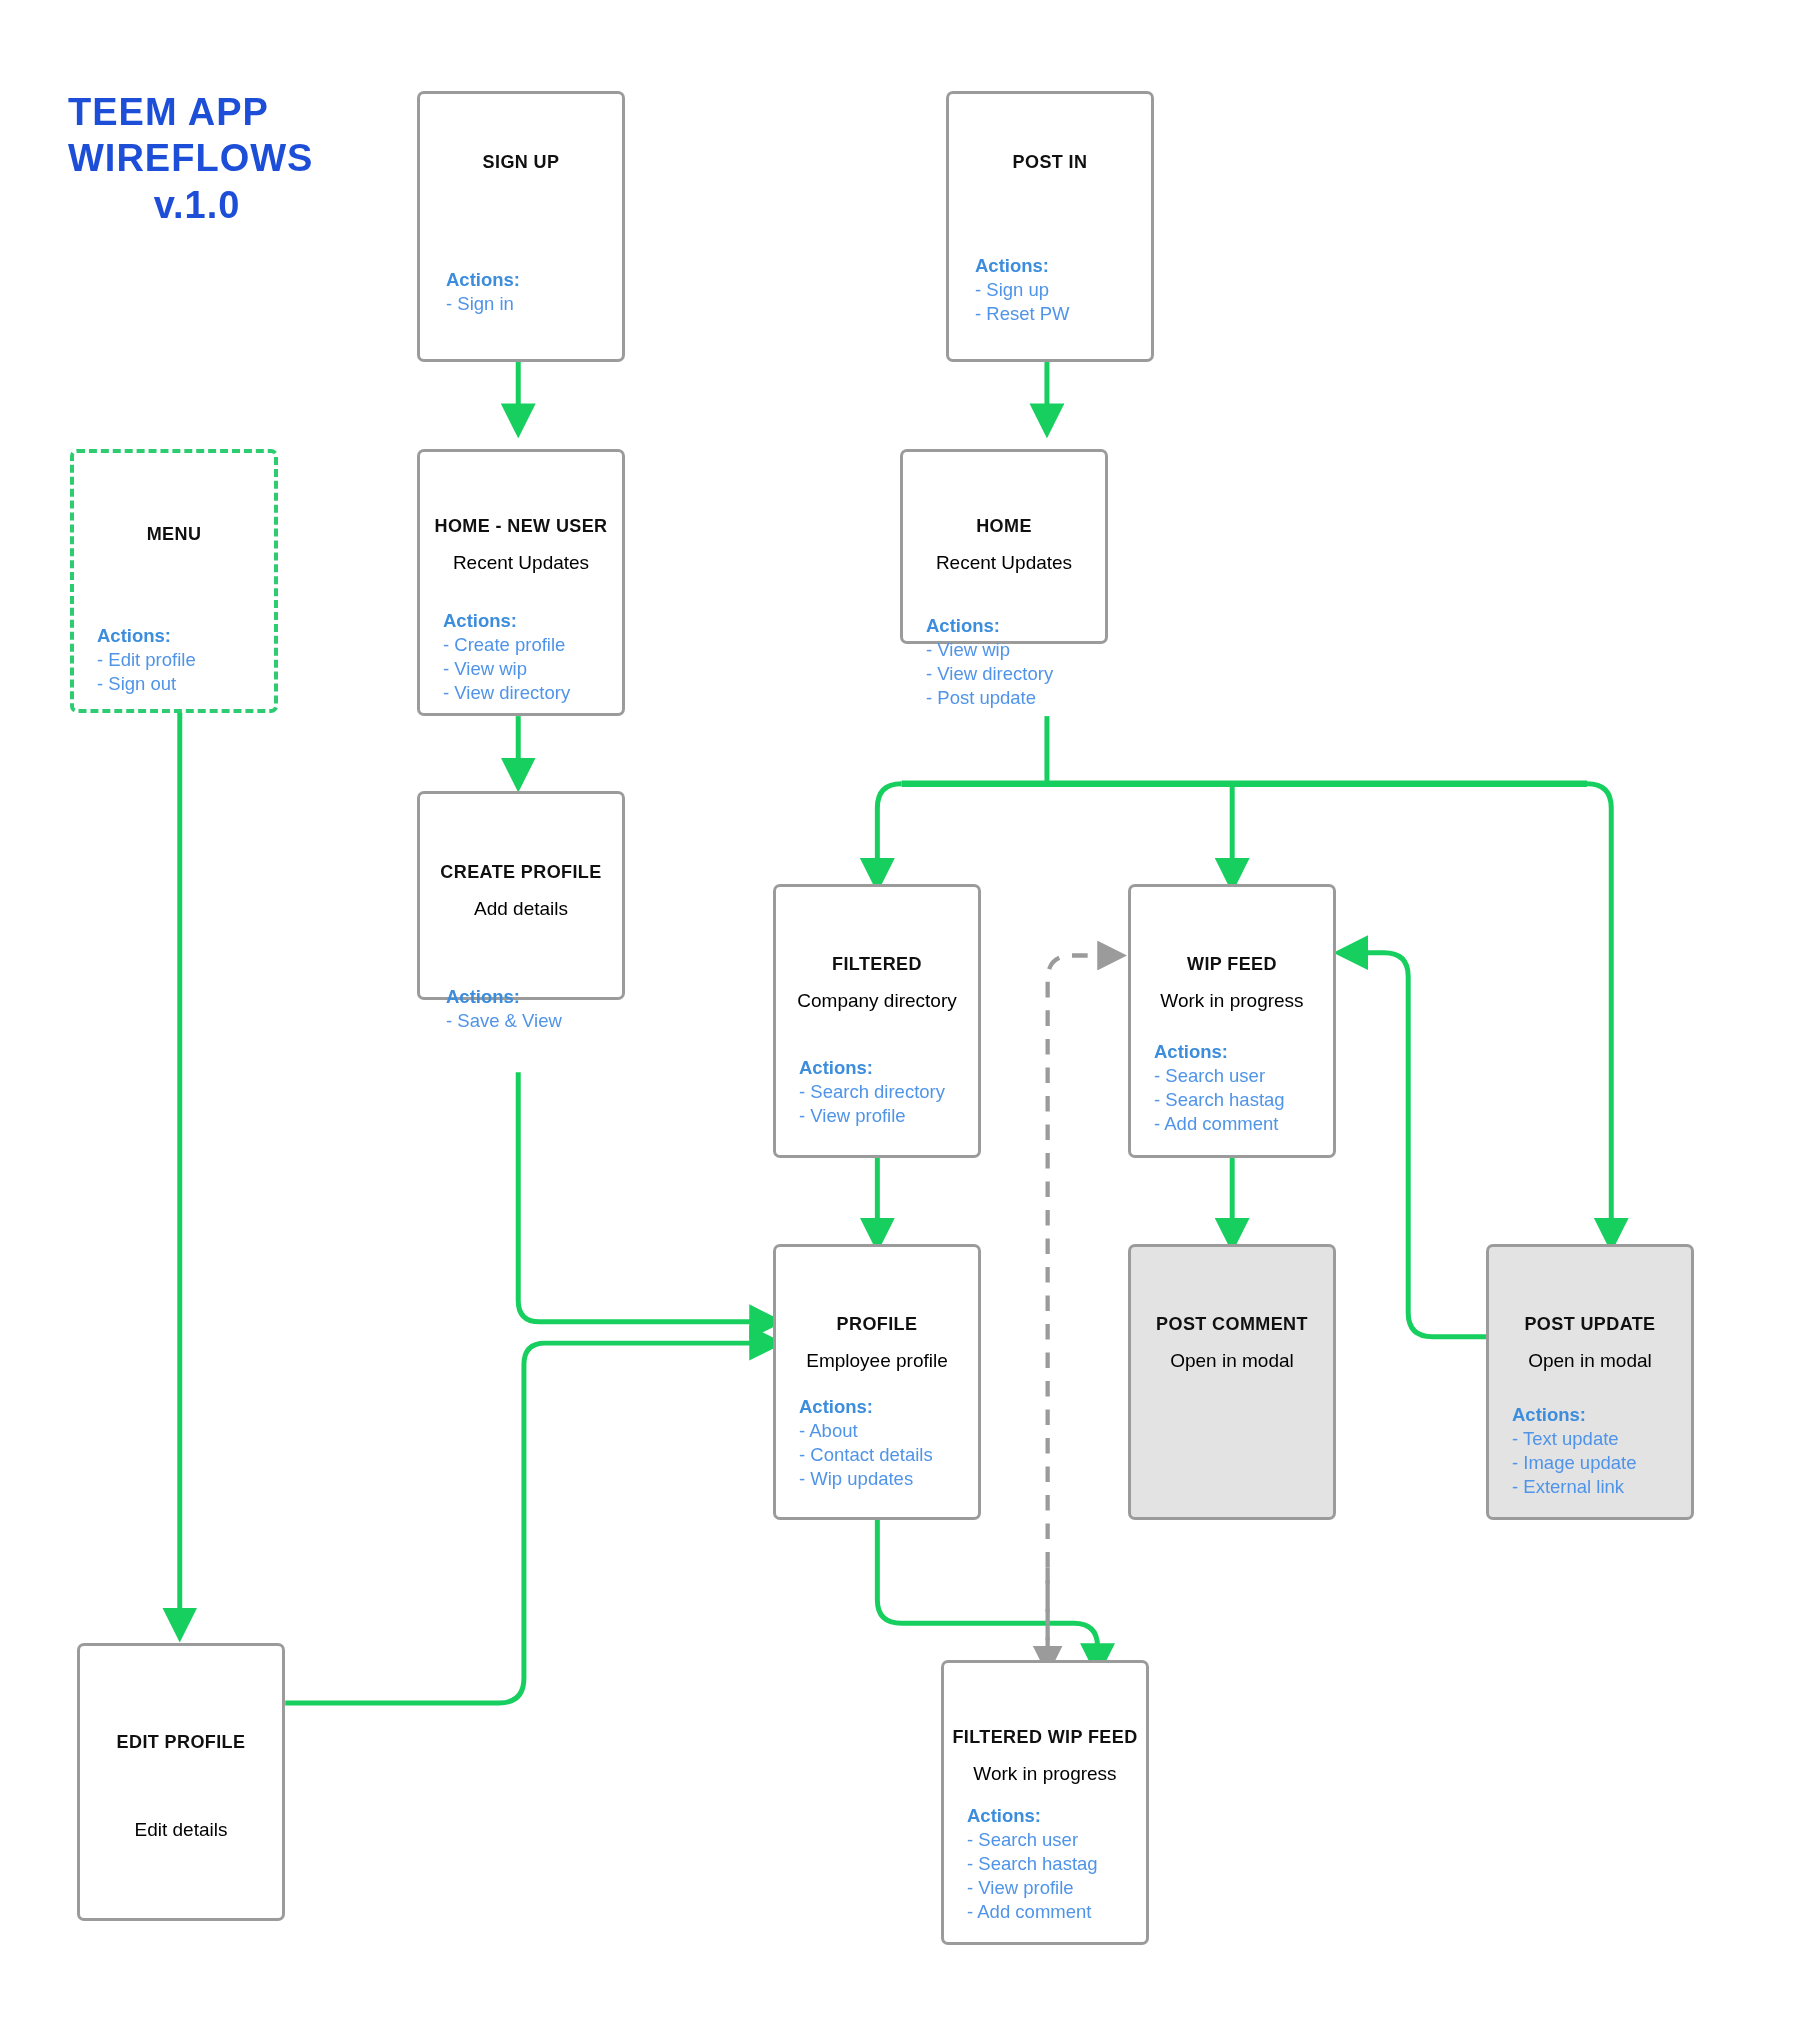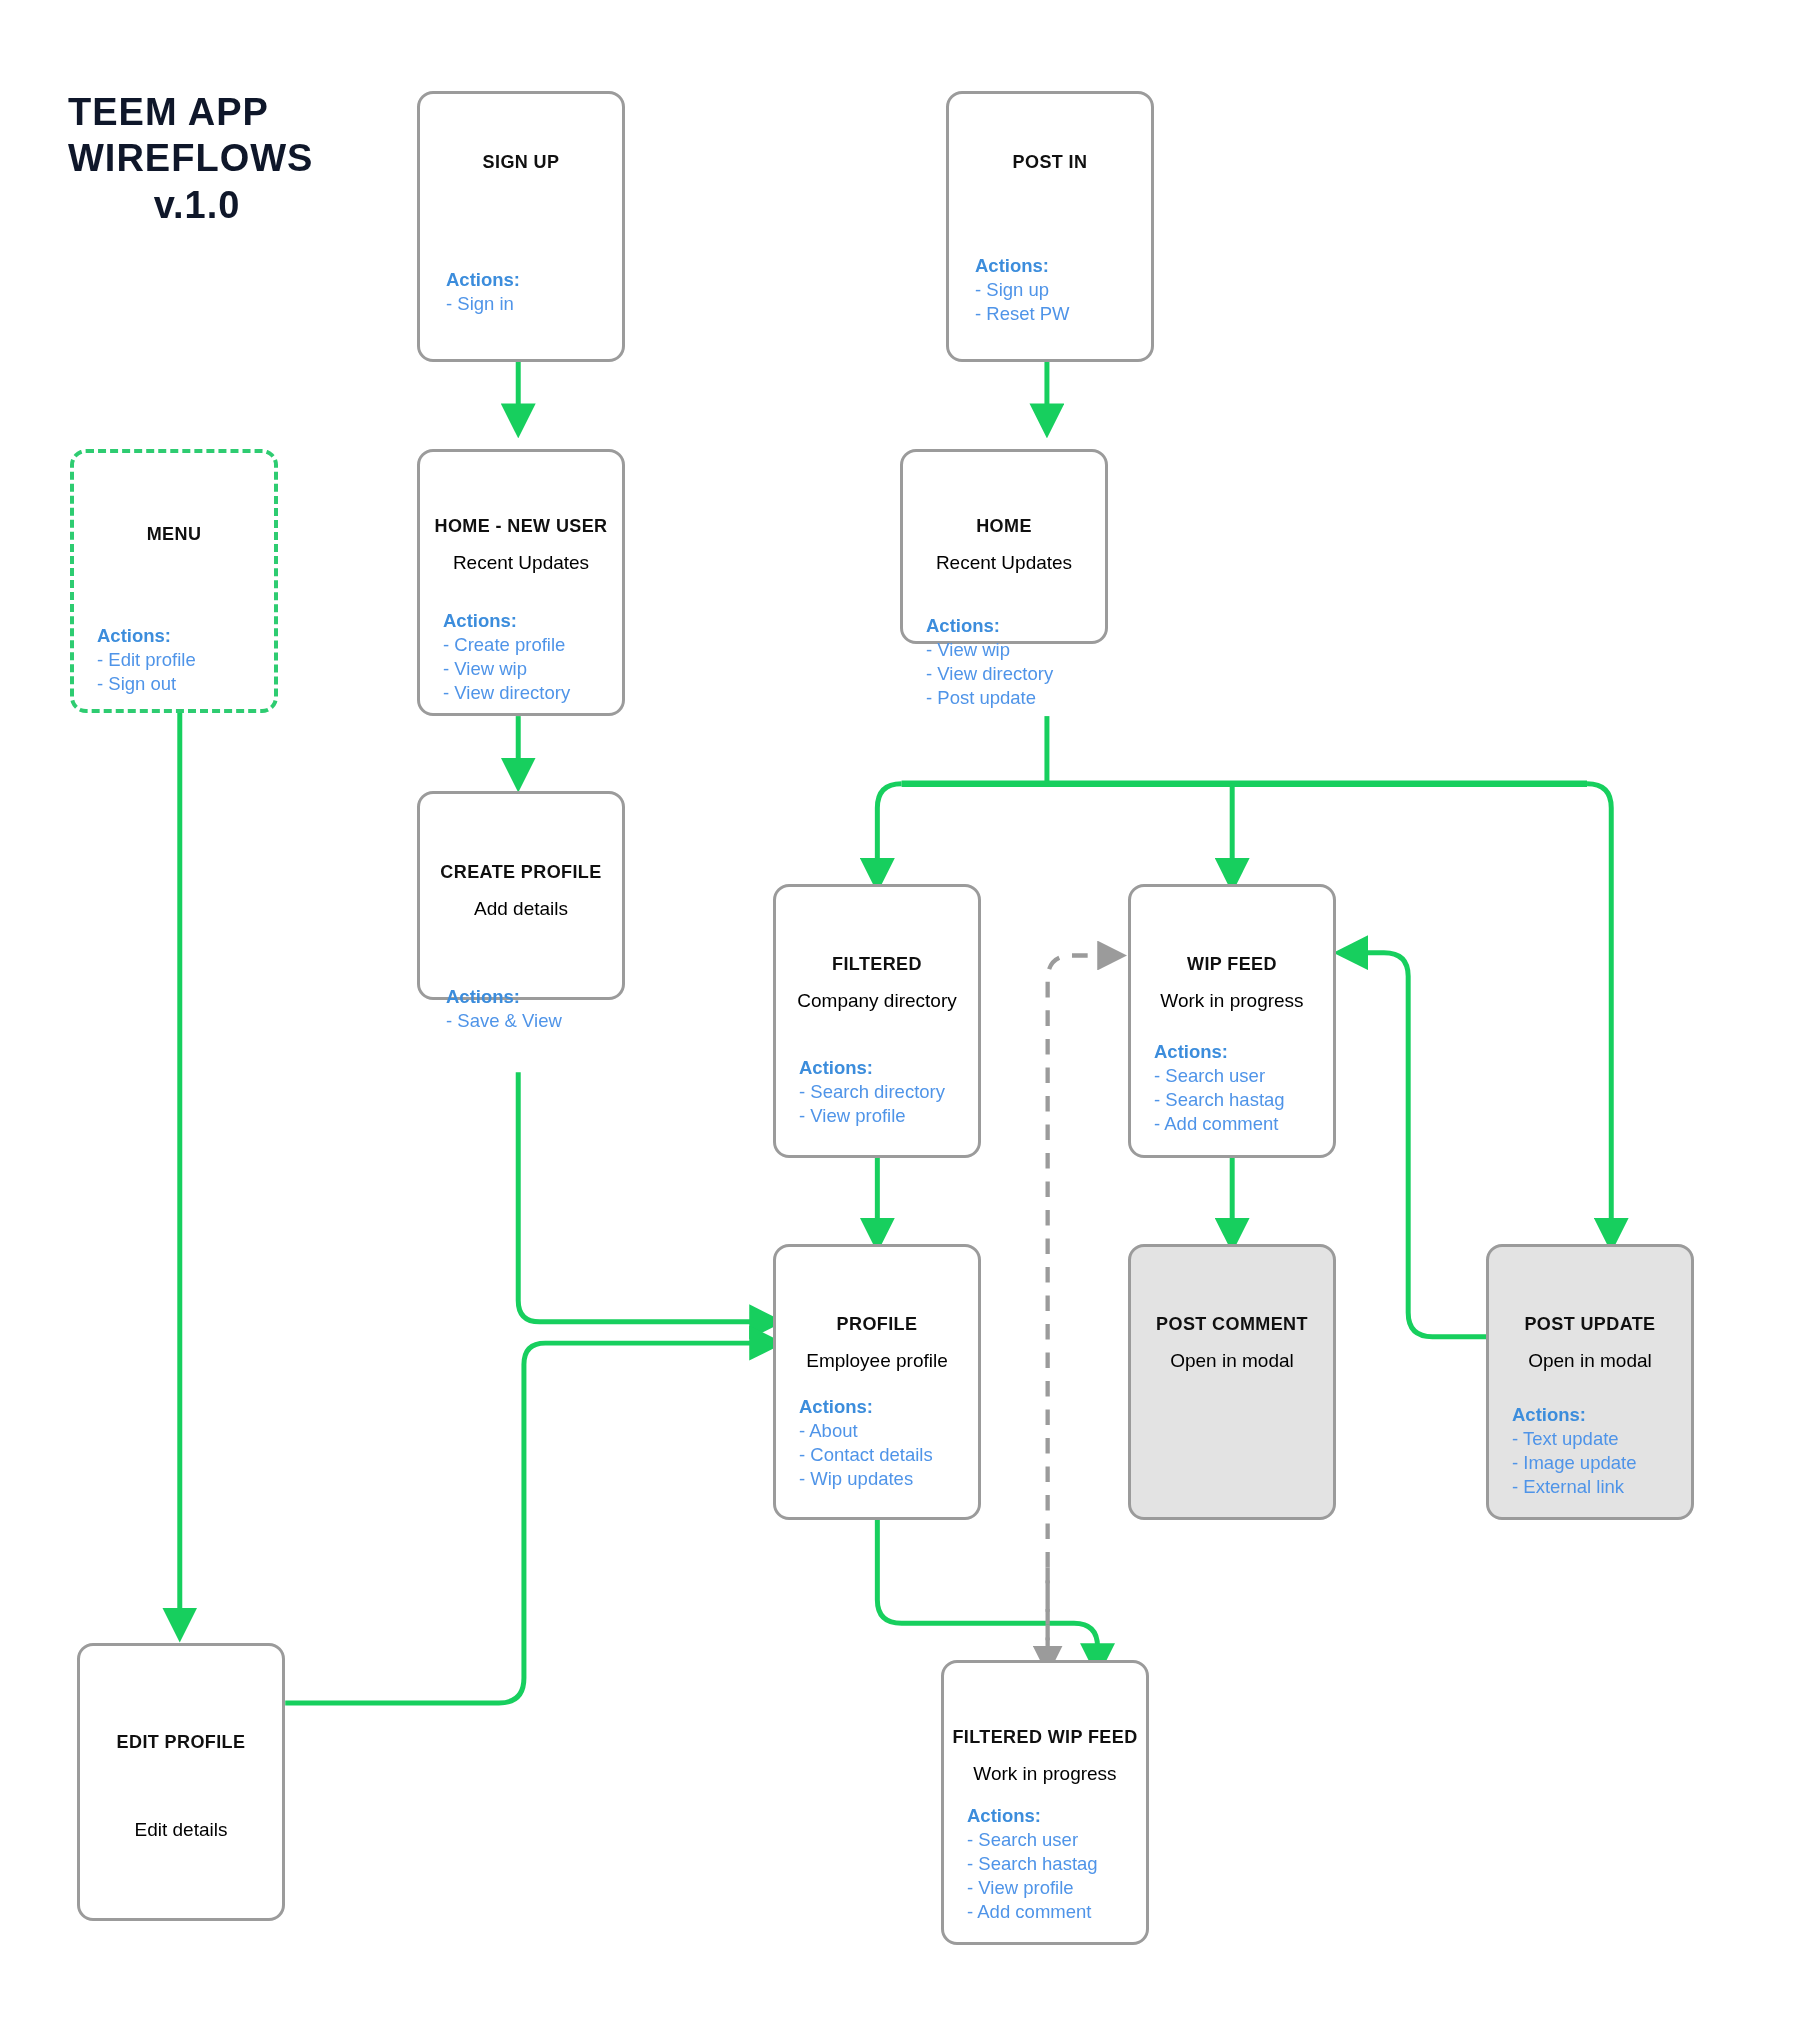--- a/index.html
+++ b/index.html
@@ -6,32 +6,32 @@
   html,body{margin:0;padding:0;background:#ffffff;}
   body{
     font-family:"Liberation Sans","DejaVu Sans",sans-serif;
     width:1806px;height:2035px;position:relative;overflow:hidden;
   }
   #stage{position:absolute;left:0;top:0;width:1806px;height:2035px;}
 
   
   #title-block{position:absolute;left:68px;top:89px;width:299px;}
   #title-block .tline{
-    font-size:38px;font-weight:bold;letter-spacing:1px;color:#0f172a;
+    font-size:38px;font-weight:bold;letter-spacing:1px;color:#1d4ed8;
     line-height:1.22;
   }
   #title-block .tline.ver{text-align:center;padding-right:41px;}
 
   
   #wires{position:absolute;left:0;top:0;width:1806px;height:2035px;pointer-events:none;}
 
   
   .card{
     position:absolute;box-sizing:border-box;
-    border:3.6px solid #9b9b9b;border-radius:16px;background:#ffffff;
+    border:3.6px solid #9b9b9b;border-radius:7px;background:#ffffff;
     padding:0 16px;
   }
   .card.modal{background:#e3e3e3;}
   .card.dashed{border:4.3px dashed #2ecc71;background:transparent;}
   .card-head{position:absolute;left:0;right:0;text-align:center;}
   .card-title{
     font-size:18px;font-weight:bold;color:#101010;letter-spacing:0.4px;
     line-height:1.2;
   }
   .card-sub{

